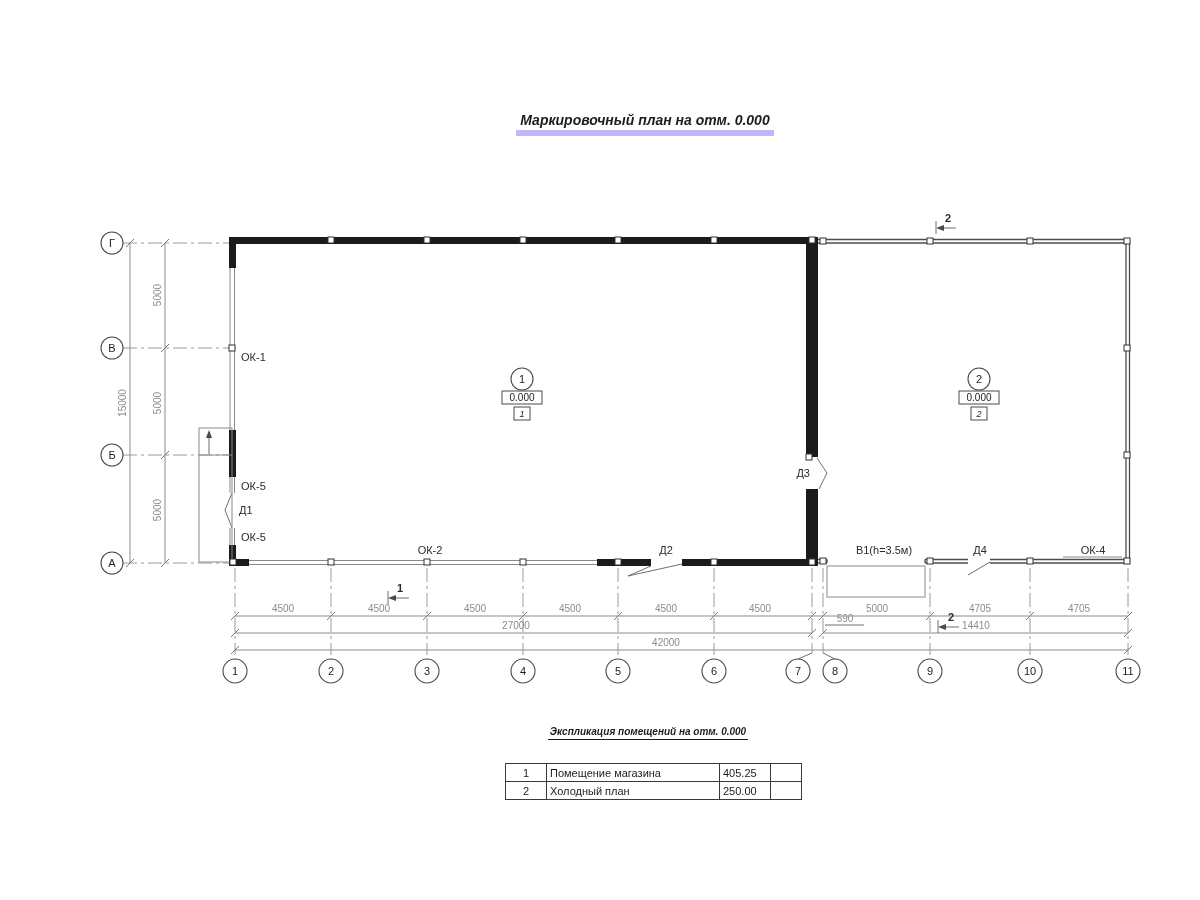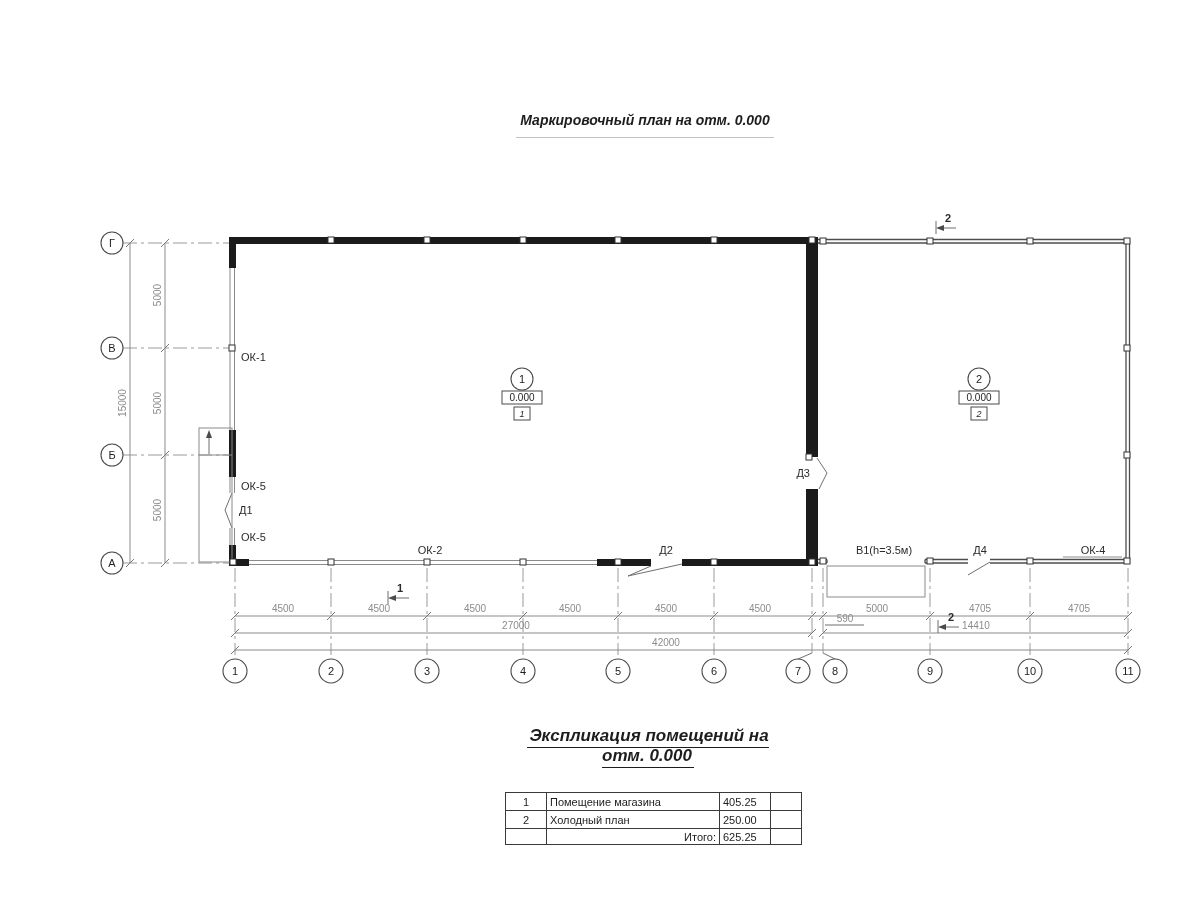--- a/index.html
+++ b/index.html
@@ -1,20 +1,20 @@
 <!DOCTYPE html>
 <html><head>
 <meta charset="utf-8">
 <style>
   html,body{margin:0;padding:0;background:#ffffff;}
   .canvas{position:relative;width:1200px;height:900px;background:#ffffff;overflow:hidden;
           font-family:"Liberation Sans", sans-serif;}
   .main-title{position:absolute;left:0;top:112px;width:1290px;text-align:center;
               font-size:14px;font-style:italic;font-weight:600;color:#1d1d1d;}
-  .main-title span{border-bottom:1px solid #c4b5fd;padding:0 4px 9px 4px;}
+  .main-title span{border-bottom:6px solid #c4b5fd;padding:0 4px 2px 4px;}
   .plan-svg{position:absolute;left:0;top:0;}
   svg text{font-family:"Liberation Sans", sans-serif;}
   .ax{font-size:11px;fill:#1d1d1d;}
   .dim{font-size:10px;fill:#8b8b8b;}
   .lbl{font-size:11px;fill:#2b2b2b;}
   .sec{font-size:11px;fill:#2b2b2b;font-weight:600;}
   .roomnum{font-size:11px;fill:#1d1d1d;}
   .elev{font-size:10px;fill:#1d1d1d;}
   .tag{font-size:9px;fill:#1d1d1d;font-style:italic;}
   .thin{stroke:#8a8a8a;stroke-width:1;fill:none;}
@@ -23,21 +23,21 @@
   .dimline{stroke:#8b8b8b;stroke-width:1;fill:none;}
   .leader{stroke:#6f6f6f;stroke-width:1;fill:none;}
   .doorjog{stroke:#6f6f6f;stroke-width:1;fill:none;}
   .circ{stroke:#4a4a4a;stroke-width:1.1;fill:#ffffff;}
   .box{stroke:#4a4a4a;stroke-width:1;fill:#ffffff;}
   .sq rect{stroke:#333;stroke-width:1;fill:#ffffff;}
   .tk line{stroke:#777;stroke-width:1;}
   .arrowhead{fill:#4a4a4a;}
   
   .table-block{position:absolute;left:505px;top:726px;width:300px;}
-  .table-title{width:286px;text-align:center;font-size:17px;font-style:italic;font-weight:600;color:#1d1d1d;margin-bottom:26px;}
+  .table-title{width:286px;text-align:center;font-size:10px;font-style:italic;font-weight:600;color:#1d1d1d;margin-bottom:26px;}
   .table-title span{border-bottom:1px solid #1d1d1d;padding:0 2px 2px 2px;}
   table.sched{border-collapse:collapse;table-layout:fixed;width:272px;}
   table.sched td{border:1px solid #3a3a3a;font-size:11px;color:#1d1d1d;padding:0 3px;overflow:hidden;}
   .c-num{width:34px;text-align:center;}
   .c-name{width:166px;text-align:left;}
   .c-area{width:44px;}
   .c-cat{width:24px;text-align:center;}
   tr.hdr td{height:28px;text-align:center;font-size:10.5px;line-height:1.15;padding:0 1px;}
   tr.row td{height:17px;}
   tr.tot td{height:15px;}
@@ -311,22 +311,16 @@
         <td class="c-name">Помещение магазина</td>
         <td class="c-area">405.25</td>
         <td class="c-cat"></td>
       </tr>
       <tr class="row">
         <td class="c-num">2</td>
         <td class="c-name">Холодный план</td>
         <td class="c-area">250.00</td>
         <td class="c-cat"></td>
       </tr>
-      <tr class="tot">
-        <td class="c-num"></td>
-        <td class="c-name right">Итого:</td>
-        <td class="c-area">625.25</td>
-        <td class="c-cat"></td>
-      </tr>
     </tbody>
       </table>
   </div>
 </div>
 
 </body></html>

